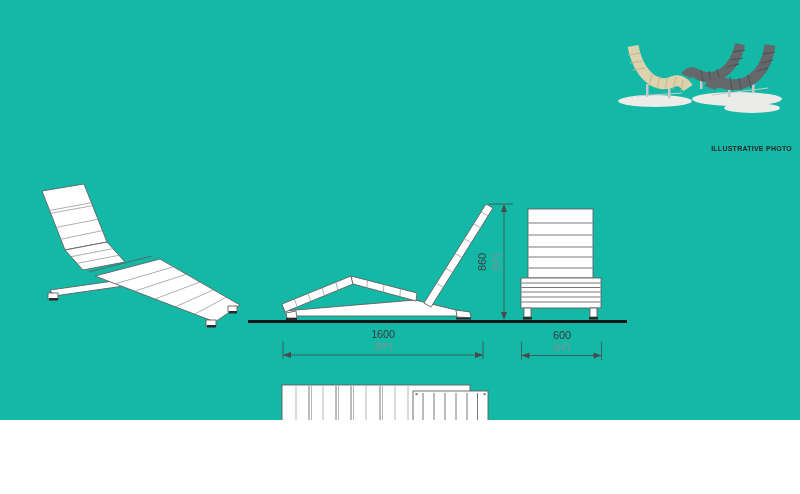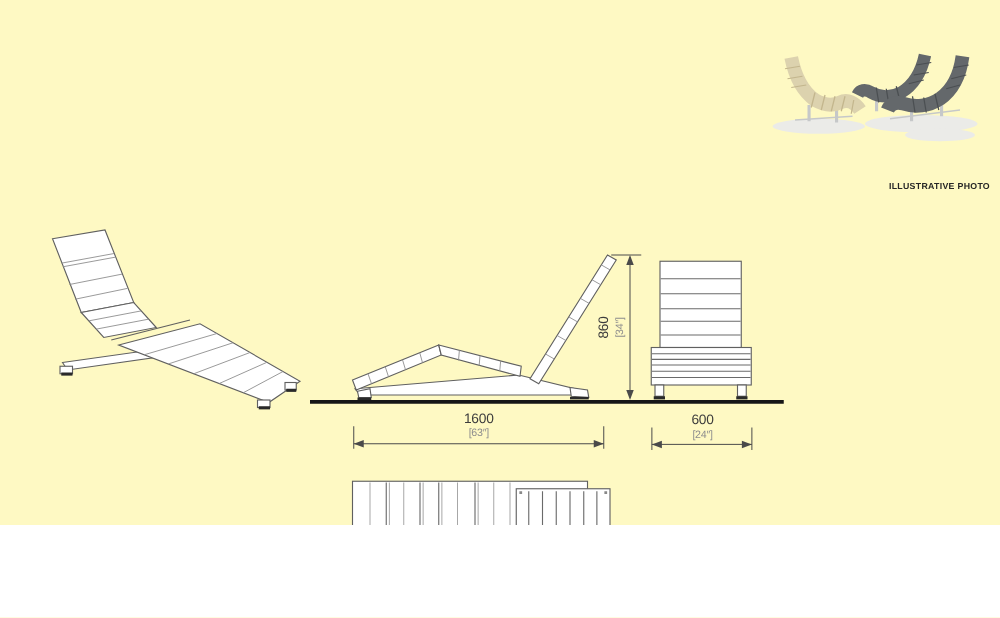--- a/index.html
+++ b/index.html
@@ -1,16 +1,16 @@
 <!DOCTYPE html>
 <html><head>
 <meta charset="utf-8">
 <style>
   html,body{margin:0;padding:0;background:#fff;}
-  #stage{position:relative;width:800px;height:420px;background:#fef9c3;overflow:hidden;
+  #stage{position:relative;width:800px;height:420px;background:#14b8a6;overflow:hidden;
          font-family:"Liberation Sans",sans-serif;}
   svg{position:absolute;left:0;top:0;}
   .ln{stroke:#606060;stroke-width:0.9;fill:none;}
   .fw{stroke:#606060;stroke-width:0.9;fill:#ffffff;}
   .lt{stroke:#8c8c8c;stroke-width:0.7;fill:none;}
   .vlt{stroke:#9a9a9a;stroke-width:0.7;fill:none;}
   .vdk{stroke:#6a6a6a;stroke-width:0.9;fill:none;}
   .dim{stroke:#4a4a4a;stroke-width:0.8;fill:none;}
   .arr{fill:#4a4a4a;stroke:none;}
   .pad{fill:#2a2a2a;stroke:none;}

